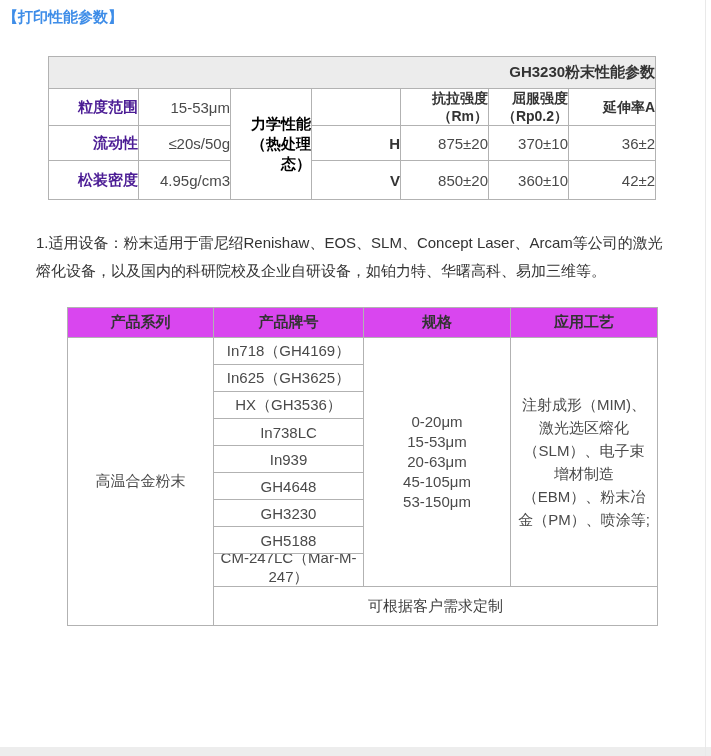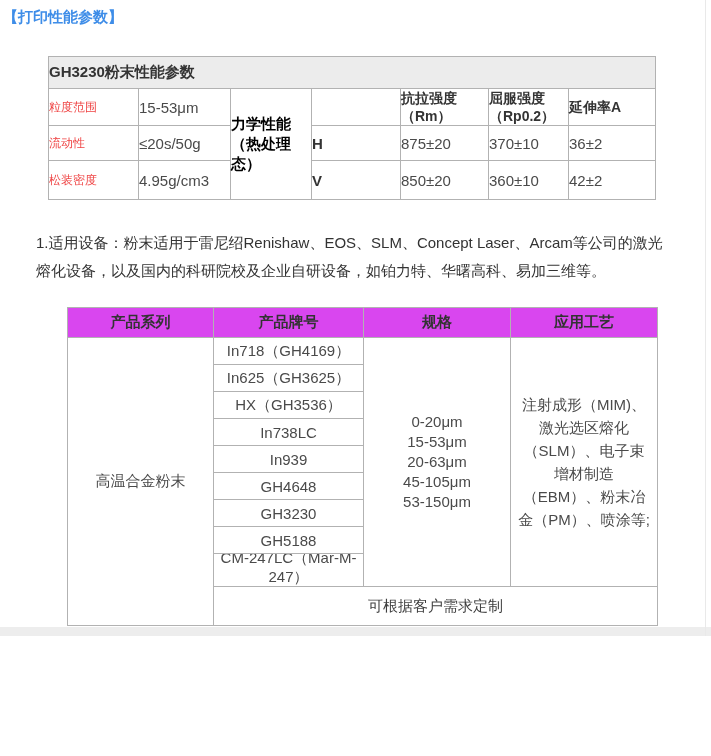--- a/index.html
+++ b/index.html
@@ -1,18 +1,18 @@
 <!DOCTYPE html>
 <html><head>
 <meta charset="utf-8">
 <style>
   html,body { margin:0; padding:0; background:#ffffff; }
   .page {
     position:relative;
-    width:711px; height:636px;
+    width:711px; height:756px;
     background:#ffffff;
     overflow:hidden;
     font-family:"Liberation Sans", sans-serif;
     color:#333;
     box-sizing:border-box;
     padding-top:8px;
   }
   .right-line { position:absolute; top:0; right:5px; width:1px; height:100%; background:#e9e9e9; }
   .bottom-strip { position:absolute; left:0; bottom:0; width:100%; height:9px; background:#ededed; }
 
@@ -21,26 +21,26 @@
     font-size:15px; line-height:17px;
     font-weight:bold; color:#3e8de8;
   }
   .sec-heading.h2 { margin-top:18px; }
   .sec-heading.h3 { margin-top:5px; }
 
   table { border-collapse:collapse; table-layout:fixed; }
 
   
   .t1 { margin:31px 0 0 48px; width:607px; border:1px solid #979797; }
-  .t1 td, .t1 th { border:1px solid #b2b2b2; text-align:left; vertical-align:middle; padding:0; }
+  .t1 td, .t1 th { border:1px solid #b2b2b2; text-align:right; vertical-align:middle; padding:0; }
   .t1 .title-cell { background:#ececec; height:31px; font-size:15px; font-weight:bold; color:#333; }
   .t1 .r1 { height:34px; }
   .t1 .r2 { height:35px; }
   .t1 .r3 { height:39px; }
-  .t1 .lbl { font-weight:normal; font-size:12px; color:#ef4444; }
+  .t1 .lbl { font-weight:bold; font-size:15px; color:#4c1d95; }
   .t1 .val { font-size:15px; color:#4a4a4a; }
   .t1 .hdr2 { font-weight:bold; font-size:14px; color:#333; line-height:18px; }
   .t1 .mech { font-weight:bold; font-size:15px; color:#000000; line-height:20px; }
   .t1 .dir { font-weight:bold; font-size:15px; color:#333; }
 
   
   .usage { margin:29px 0 0 36px; width:640px; font-size:15px; line-height:28px; color:#333; }
   .usage p { margin:0; }
 
   

